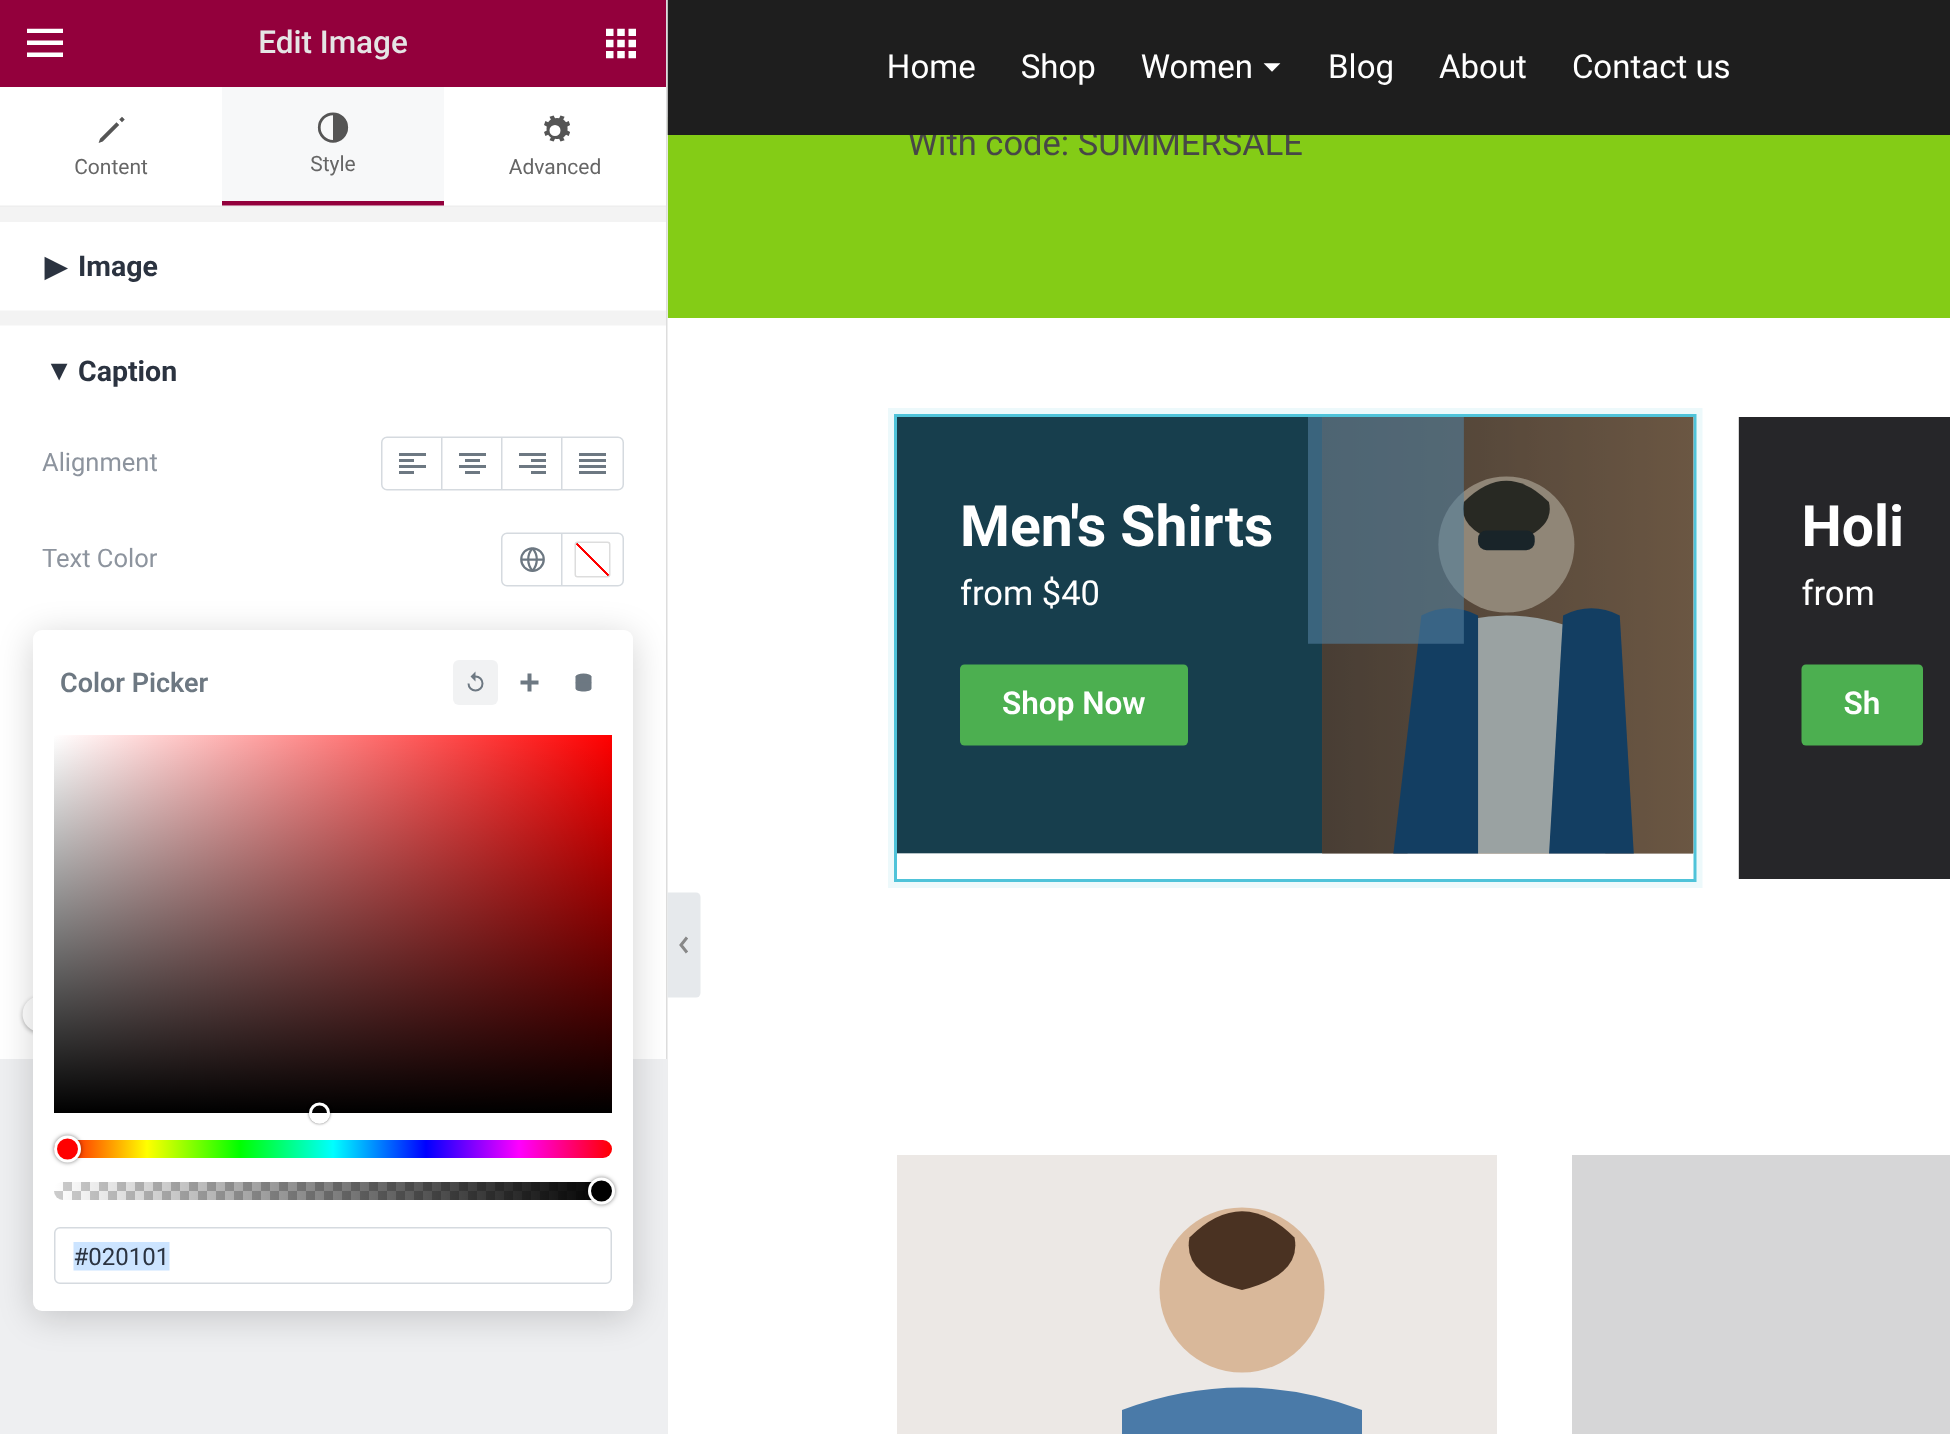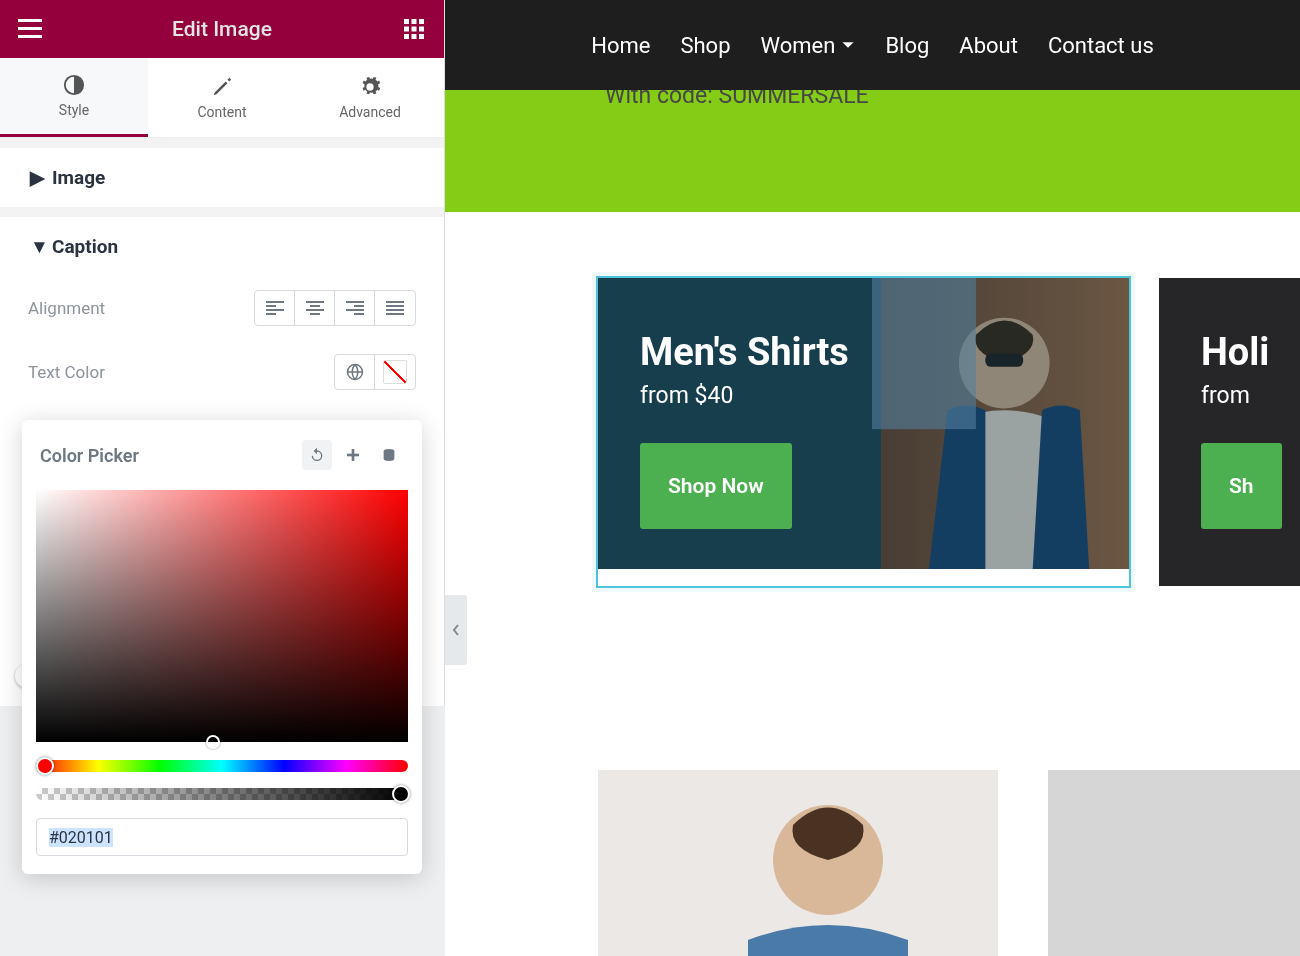--- a/index.html
+++ b/index.html
@@ -46,21 +46,21 @@
   .topbar { position:absolute; left:0; right:0; top:0; height:90px; background:#1e1e1e; display:flex; align-items:center; justify-content:center; gap:30px; color:#fff; font-size:22px; z-index:2; }
   .nav-item { cursor:pointer; display:flex; align-items:center; gap:6px; }
   .promo { position:absolute; left:0; right:0; top:78px; height:20px; color:#474747; font-size:23px; padding-left:160px; background:#84cc16; padding-top:4px; padding-bottom:130px; }
   .cards { position:absolute; top:278px; left:153px; display:flex; gap:30px; }
   .card { width:531px; height:308px; position:relative; color:#fff; overflow:hidden; }
   .card.selected { outline:2px solid #4fc3d9; outline-offset:0; box-shadow:0 0 0 6px rgba(79,195,217,.1); }
   .card-bg { position:absolute; inset:0; }
   .card-content { position:absolute; left:42px; top:52px; z-index:2; }
   .card-title { font-size:38px; font-weight:700; margin-bottom:8px; }
   .card-sub { font-size:23px; font-weight:400; }
-  .shop-btn { margin-top:34px; display:inline-block; padding:31px 28px; background:#4caf50; color:#fff; font-size:21px; font-weight:600; border-radius:3px; cursor:pointer; }
+  .shop-btn { margin-top:34px; display:inline-block; padding:15px 28px; background:#4caf50; color:#fff; font-size:21px; font-weight:600; border-radius:3px; cursor:pointer; }
   .card2 { width:400px; }
   .products { position:absolute; top:770px; left:153px; display:flex; gap:50px; }
   .product { width:400px; height:200px; background:#eceaea; position:relative; }
   .collapse-tab { position:absolute; left:445px; top:595px; width:22px; height:70px; background:#e6e9ec; display:flex; align-items:center; justify-content:center; z-index:3; cursor:pointer; border-radius:0 3px 3px 0;}
   .collapse-tab svg { width:10px; height:14px; fill:#888; }
   .switch-fragment { position:absolute; left:15px; top:664px; width:24px; height:24px; border-radius:12px; background:#fff; box-shadow:0 1px 3px rgba(0,0,0,.3); }
   .bottom-band { position:absolute; left:0; bottom:0; width:445px; height:250px; background:#eeeff1; }
 </style>
 </head>
 <body>
@@ -162,32 +162,32 @@
           <rect x="7.5" y="7.5" width="5" height="5" fill="#fff"></rect>
           <rect x="15" y="7.5" width="5" height="5" fill="#fff"></rect>
           <rect y="15" width="5" height="5" fill="#fff"></rect>
           <rect x="7.5" y="15" width="5" height="5" fill="#fff"></rect>
           <rect x="15" y="15" width="5" height="5" fill="#fff"></rect>
         </svg>
     </div>
   </div>
 
   <div class="panel-tabs">
+    <div class="panel-tab">
+      <svg viewBox="0 0 24 24">
+          <path d="M3 21l3-1 12-12-2-2L4 18l-1 3zM18 4l2 2 2-2-2-2-2 2z"></path>
+        </svg>
+      <span>Content</span>
+    </div>
     <div class="panel-tab active">
       <svg viewBox="0 0 24 24">
           <circle cx="12" cy="12" r="10" fill="none" stroke="#555" stroke-width="2"></circle>
           <path d="M12 2a10 10 0 010 20z"></path>
         </svg>
       <span>Style</span>
-    </div>
-    <div class="panel-tab">
-      <svg viewBox="0 0 24 24">
-          <path d="M3 21l3-1 12-12-2-2L4 18l-1 3zM18 4l2 2 2-2-2-2-2 2z"></path>
-        </svg>
-      <span>Content</span>
     </div>
     <div class="panel-tab">
       <svg viewBox="0 0 24 24">
           <path d="M12 8a4 4 0 100 8 4 4 0 000-8zm9 4l2 1-1 3-2-1a8 8 0 01-2 2l1 2-3 1-1-2a8 8 0 01-3 0l-1 2-3-1 1-2a8 8 0 01-2-2l-2 1-1-3 2-1a8 8 0 010-3l-2-1 1-3 2 1a8 8 0 012-2l-1-2 3-1 1 2a8 8 0 013 0l1-2 3 1-1 2a8 8 0 012 2l2-1 1 3-2 1a8 8 0 010 3z"></path>
         </svg>
       <span>Advanced</span>
     </div>
   </div>
 
   <div class="section">

